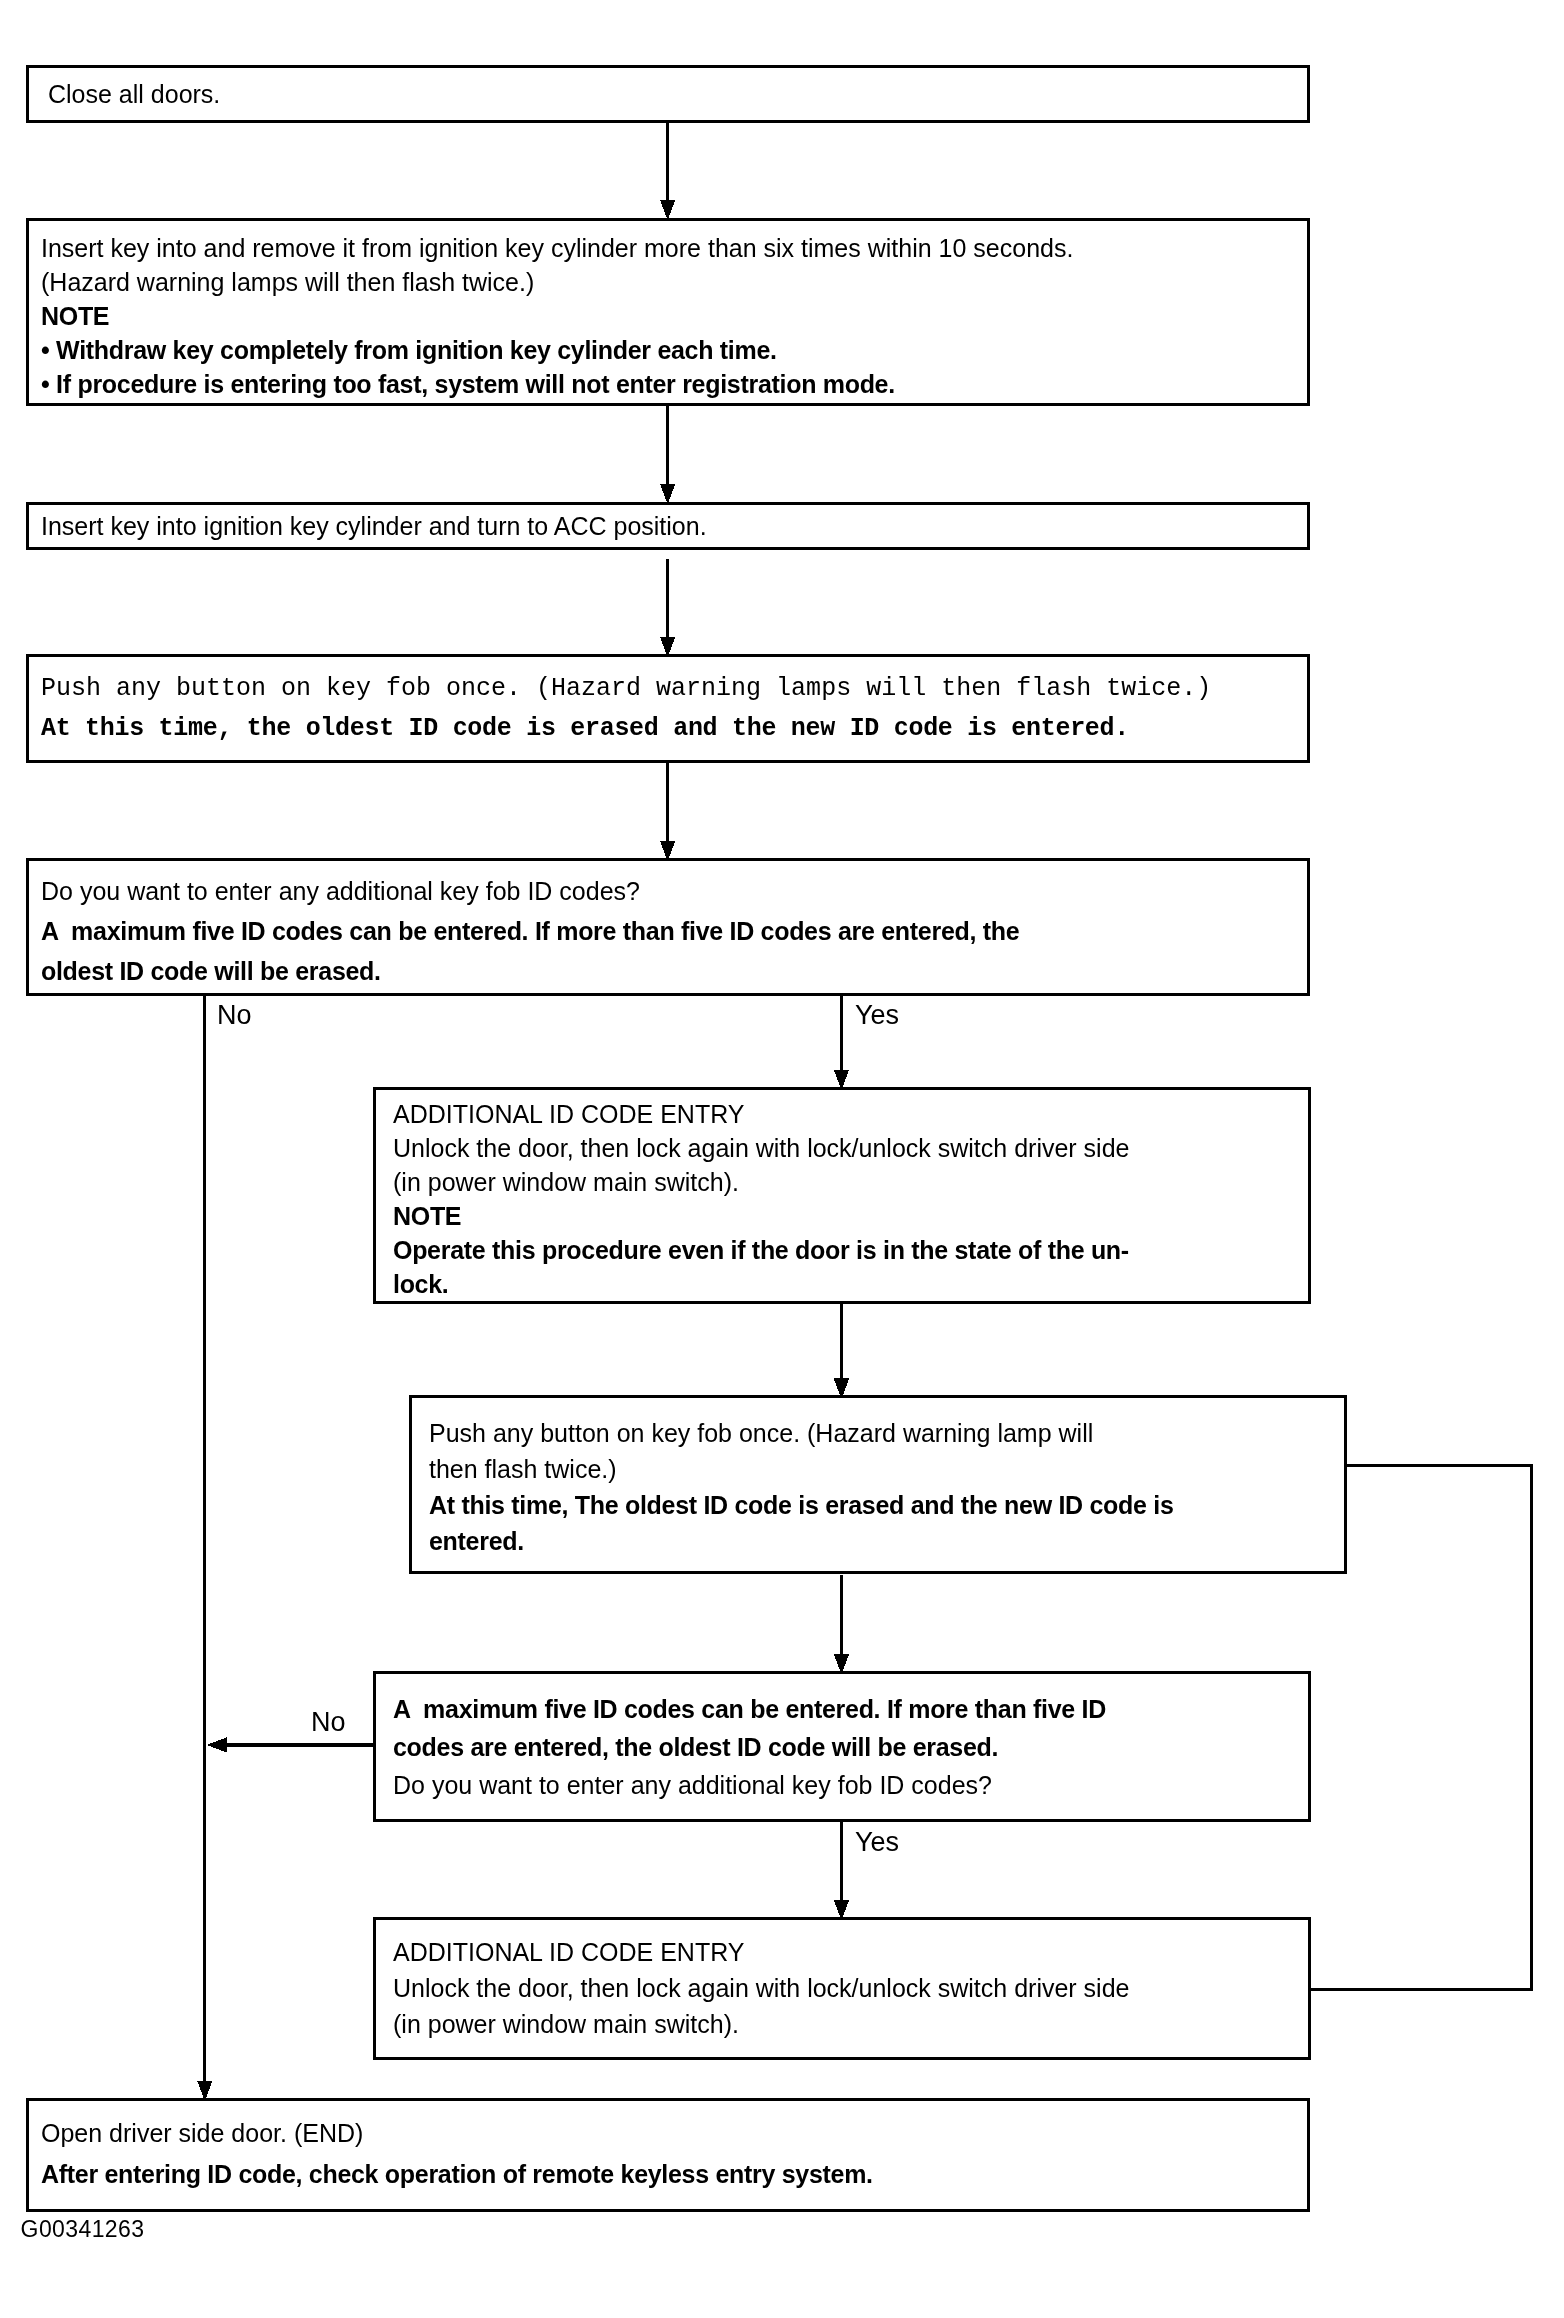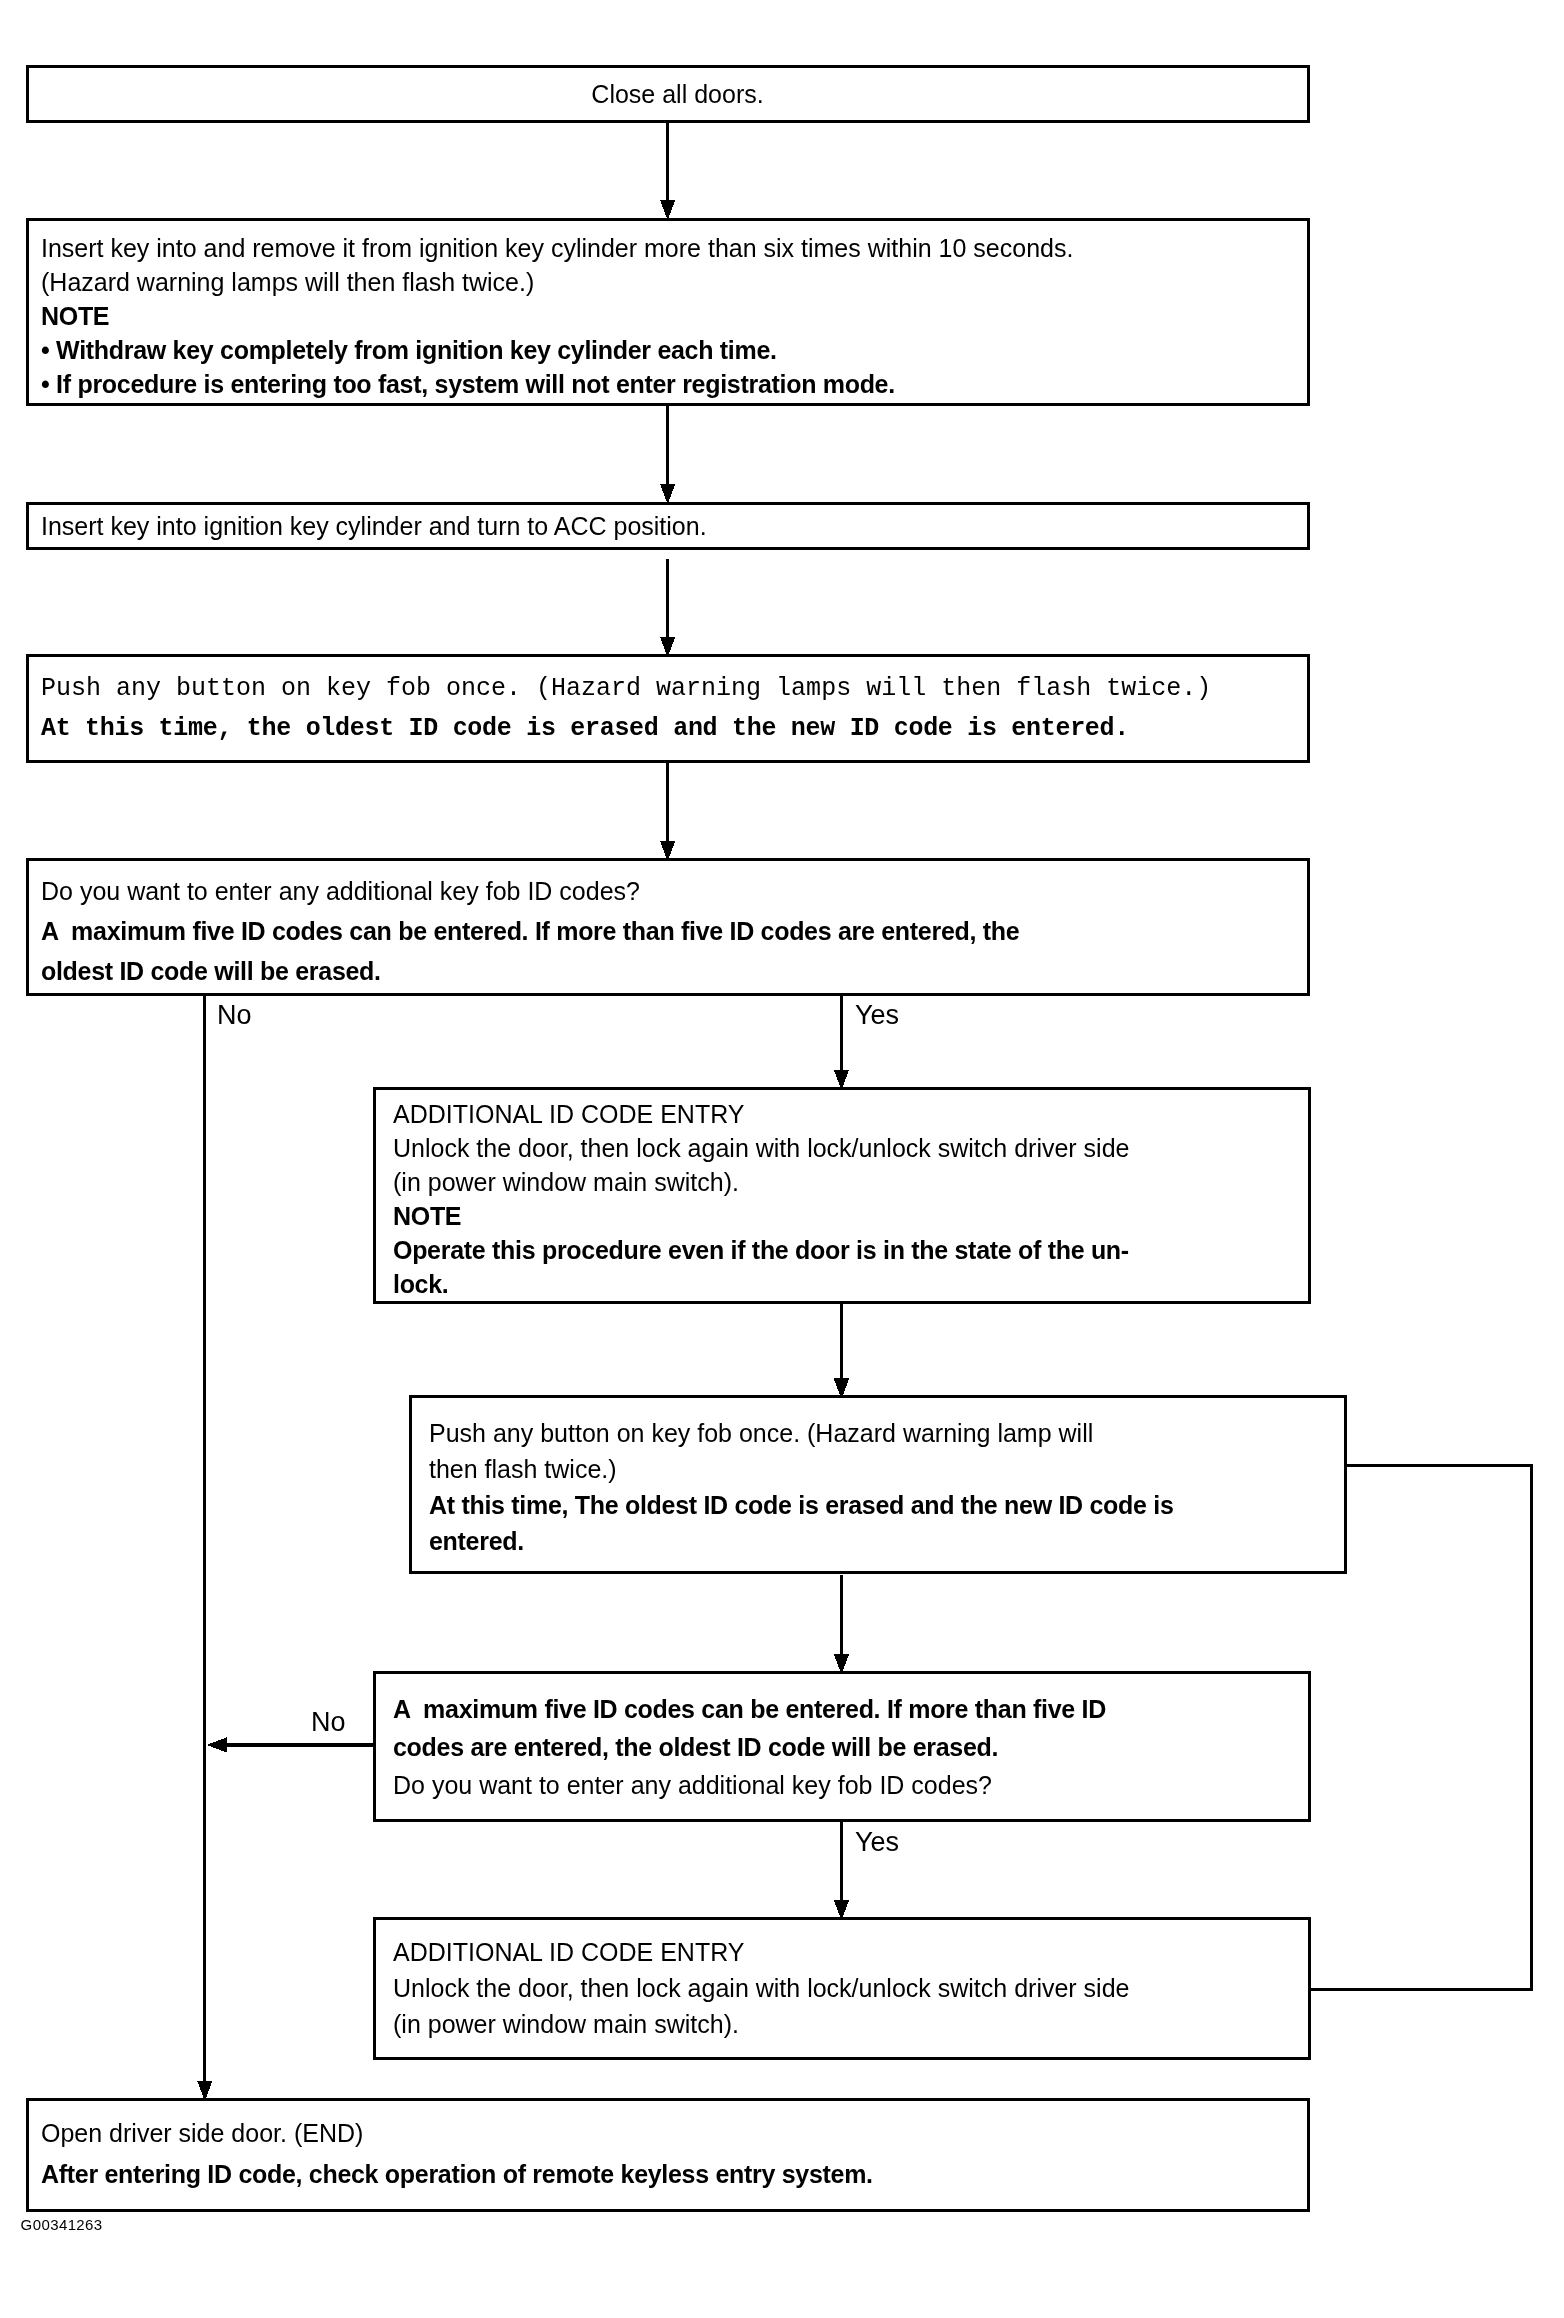--- a/index.html
+++ b/index.html
@@ -10,24 +10,24 @@
   }
   .wires { position:absolute; left:0; top:0; width:1565px; height:2319px; }
   .box {
     position:absolute; background:#ffffff; border:3.4px solid #000;
     box-sizing:border-box;
   }
   .line { white-space:pre; font-size:25px; line-height:inherit; }
   .b { font-weight:bold; letter-spacing:-0.3px; }
   .vcenter { display:flex; align-items:center; }
   .label { position:absolute; font-size:27px; white-space:pre; }
-  .figcode { position:absolute; font-size:15px; letter-spacing:0.4px; }
+  .figcode { position:absolute; font-size:23px; letter-spacing:0.4px; }
 
   
-  #bx-step1 { left:26px; top:65px;  width:1284px; height:58px;  padding-left:19px;justify-content:center; }
+  #bx-step1 { left:26px; top:65px;  width:1284px; height:58px;  padding-left:19px; }
   #bx-step2 { left:26px; top:218px; width:1284px; height:188px; padding:10px 12px 0; line-height:34px; }
   #bx-step3 { left:26px; top:502px; width:1284px; height:48px;  padding-left:12px; }
   #bx-step4 { left:26px; top:654px; width:1284px; height:109px; padding:12px 12px 0; line-height:40px;font-family:Liberation Mono, monospace; }
   #bx-dec1  { left:26px; top:858px; width:1284px; height:138px; padding:10.3px 12px 0; line-height:40px; }
   #bx-add1  { left:373px; top:1087px; width:938px; height:217px; padding:6.9px 17px 0;  line-height:34px; }
   #bx-step5 { left:373px; top:1395px; width:938px; height:179px; padding:17px 17px 0; line-height:36px;margin-left:36px; }
   #bx-dec2  { left:373px; top:1671px; width:938px; height:151px; padding:15.5px 17px 0; line-height:38px; }
   #bx-add2  { left:373px; top:1917px; width:938px; height:143px; padding:13.8px 17px 0; line-height:36px; }
   #bx-end   { left:26px; top:2098px; width:1284px; height:114px; padding:12px 12px 8px; line-height:41px; }
 

